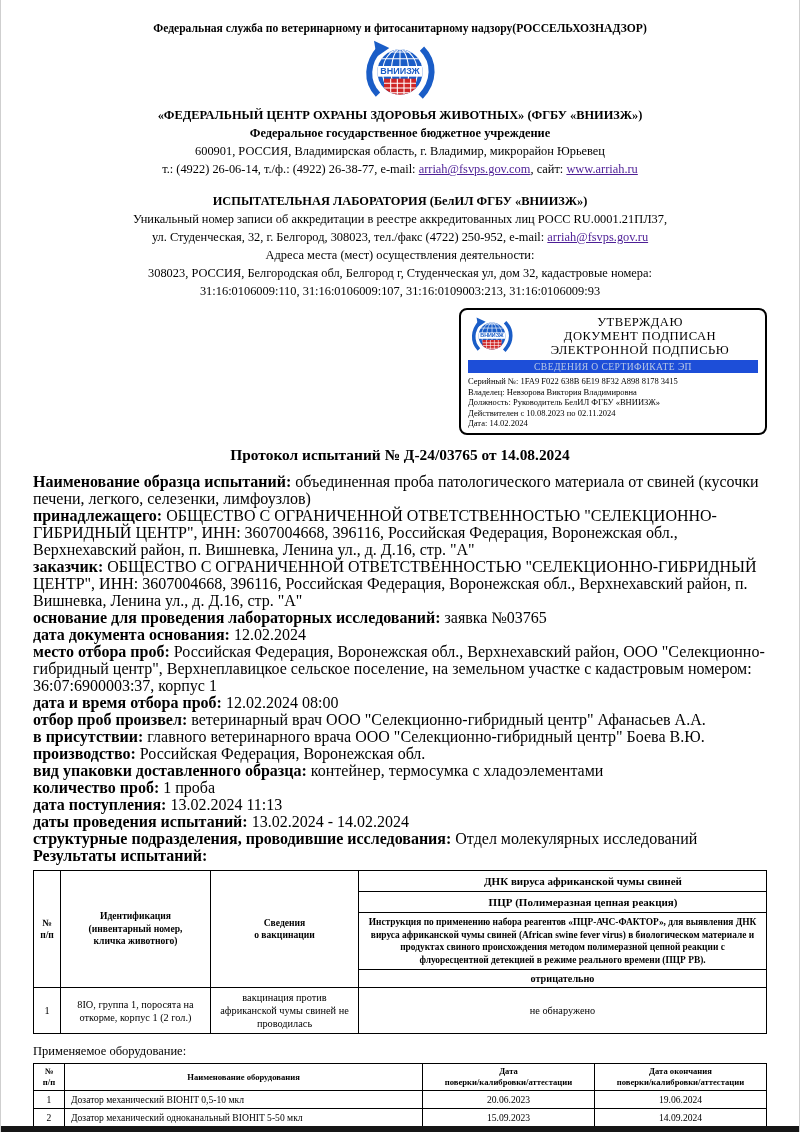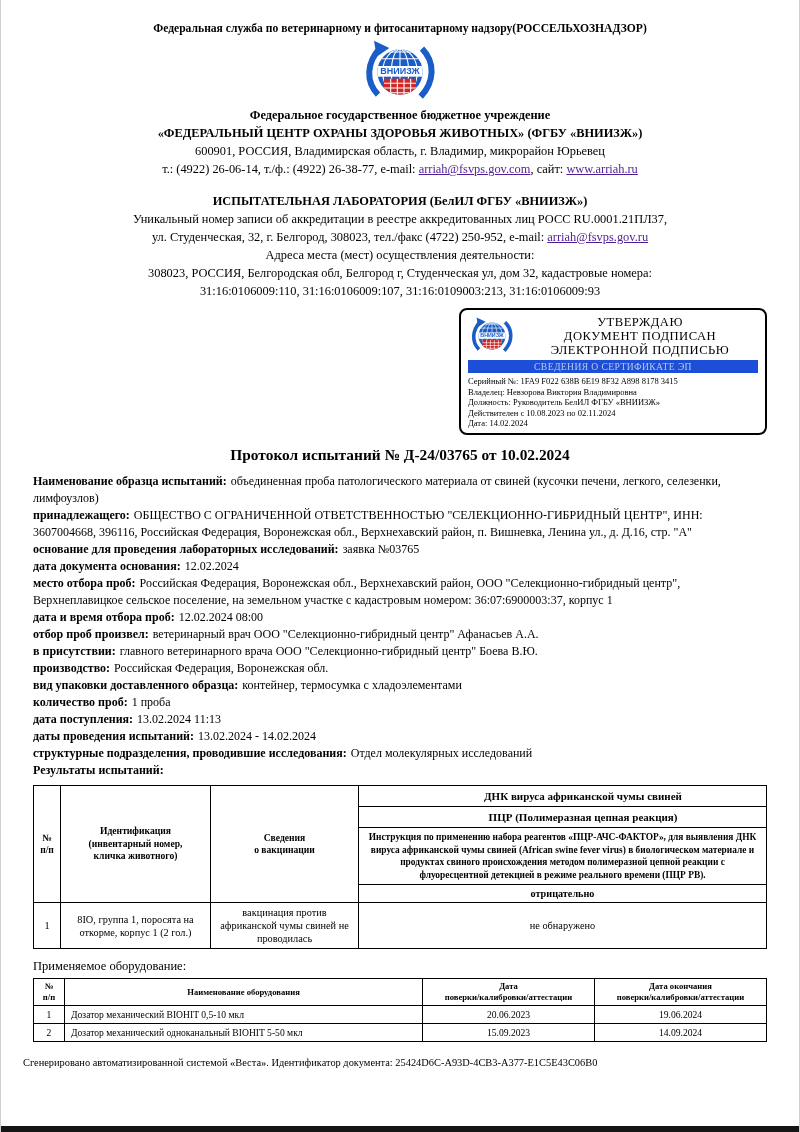--- a/index.html
+++ b/index.html
@@ -23,21 +23,21 @@
     padding:5px 7px 4px 7px; box-sizing:border-box; background:#fff;
   }
   .stamp-top{display:flex; align-items:center; gap:6px;}
   .stamp-approve{flex:1; text-align:center; font-size:12.6px; line-height:14px; letter-spacing:.5px;}
   .stamp-bar{background:#1d4ed8; color:#b9c9e6; font-size:9.6px; text-align:center; padding:1px 0; margin-top:3px; letter-spacing:.4px;}
   .stamp-details{margin-top:3px; font-size:8.5px; line-height:10.6px; text-align:left;}
   
   .doc-title{margin-top:11px; text-align:center; font-size:15.4px; font-weight:bold;}
   
   .fields{margin-top:9px;}
-  .field{margin:0; font-size:12px; line-height:17px;}
+  .field{margin:0; font-size:16px; line-height:17px;}
   .field .lbl{font-weight:bold; margin-right:4px;}
   
   table{border-collapse:collapse; width:100%; table-layout:fixed;}
   td{border:1px solid #000; vertical-align:middle; text-align:center; padding:1px 3px; box-sizing:border-box; overflow:hidden;}
   .results{margin-top:6px;}
   .results .hcell{font-size:9.6px; font-weight:bold; line-height:12.5px;}
   .results .r-h{height:21px; font-weight:bold; font-size:11px;padding-left:44px;}
   .results .r-instr{font-size:9.4px; font-weight:bold; line-height:12.6px; padding:3px 8px;}
   .results .r-neg{height:18px; font-weight:bold; font-size:10.2px;}
   .results .d-cell{font-size:10.3px; line-height:13px; height:46px;}
@@ -90,22 +90,22 @@
 
 <div class="page">
   <div class="content">
 
     <div class="agency">Федеральная служба по ветеринарному и фитосанитарному надзору(РОССЕЛЬХОЗНАДЗОР)</div>
 
     <svg class="logo-main" width="80" height="64">
         <use href="#globe-logo"></use>
       </svg>
 
+    <div class="hline b">«ФЕДЕРАЛЬНЫЙ ЦЕНТР ОХРАНЫ ЗДОРОВЬЯ ЖИВОТНЫХ» (ФГБУ «ВНИИЗЖ»)</div>
     <div class="hline b">Федеральное государственное бюджетное учреждение</div>
-    <div class="hline b">«ФЕДЕРАЛЬНЫЙ ЦЕНТР ОХРАНЫ ЗДОРОВЬЯ ЖИВОТНЫХ» (ФГБУ «ВНИИЗЖ»)</div>
     <div class="hline">600901, РОССИЯ, Владимирская область, г. Владимир, микрорайон Юрьевец</div>
     <div class="hline">
       <span>т.: (4922) 26-06-14, т./ф.: (4922) 26-38-77, e-mail: </span><a class="link">arriah@fsvps.gov.com</a><span>, сайт: </span><a class="link">www.arriah.ru</a>
     </div>
 
     <div class="hline b gap14">ИСПЫТАТЕЛЬНАЯ ЛАБОРАТОРИЯ (БелИЛ ФГБУ «ВНИИЗЖ»)</div>
     <div class="hline">Уникальный номер записи об аккредитации в реестре аккредитованных лиц РОСС RU.0001.21ПЛ37,</div>
     <div class="hline">
       <span>ул. Студенческая, 32, г. Белгород, 308023, тел./факс (4722) 250-952, e-mail: </span><a class="link">arriah@fsvps.gov.ru</a>
     </div>
@@ -129,25 +129,26 @@
         <div class="stamp-details">
           <div>Серийный №: 1FA9 F022 638B 6E19 8F32 A898 8178 3415</div>
           <div>Владелец: Невзорова Виктория Владимировна</div>
           <div>Должность: Руководитель БелИЛ ФГБУ «ВНИИЗЖ»</div>
           <div>Действителен с 10.08.2023 по 02.11.2024</div>
           <div>Дата: 14.02.2024</div>
         </div>
       </div>
     </div>
 
-    <div class="doc-title">Протокол испытаний № Д-24/03765 от 10.02.2024</div>
+    <div class="doc-title">Протокол испытаний № Д-24/03765 от 14.08.2024</div>
 
     <div class="fields">
       <p class="field"><span class="lbl">Наименование образца испытаний:</span><span>объединенная проба патологического материала от свиней (кусочки печени, легкого, селезенки, лимфоузлов)</span></p>
       <p class="field"><span class="lbl">принадлежащего:</span><span>ОБЩЕСТВО С ОГРАНИЧЕННОЙ ОТВЕТСТВЕННОСТЬЮ "СЕЛЕКЦИОННО-ГИБРИДНЫЙ ЦЕНТР", ИНН: 3607004668, 396116, Российская Федерация, Воронежская обл., Верхнехавский район, п. Вишневка, Ленина ул., д. Д.16, стр. "А"</span></p>
+      <p class="field"><span class="lbl">заказчик:</span><span>ОБЩЕСТВО С ОГРАНИЧЕННОЙ ОТВЕТСТВЕННОСТЬЮ "СЕЛЕКЦИОННО-ГИБРИДНЫЙ ЦЕНТР", ИНН: 3607004668, 396116, Российская Федерация, Воронежская обл., Верхнехавский район, п. Вишневка, Ленина ул., д. Д.16, стр. "А"</span></p>
       <p class="field"><span class="lbl">основание для проведения лабораторных исследований:</span><span>заявка №03765</span></p>
       <p class="field"><span class="lbl">дата документа основания:</span><span>12.02.2024</span></p>
       <p class="field"><span class="lbl">место отбора проб:</span><span>Российская Федерация, Воронежская обл., Верхнехавский район, ООО "Селекционно-гибридный центр", Верхнеплавицкое сельское поселение, на земельном участке с кадастровым номером: 36:07:6900003:37, корпус 1</span></p>
       <p class="field"><span class="lbl">дата и время отбора проб:</span><span>12.02.2024 08:00</span></p>
       <p class="field"><span class="lbl">отбор проб произвел:</span><span>ветеринарный врач ООО "Селекционно-гибридный центр" Афанасьев А.А.</span></p>
       <p class="field"><span class="lbl">в присутствии:</span><span>главного ветеринарного врача ООО "Селекционно-гибридный центр" Боева В.Ю.</span></p>
       <p class="field"><span class="lbl">производство:</span><span>Российская Федерация, Воронежская обл.</span></p>
       <p class="field"><span class="lbl">вид упаковки доставленного образца:</span><span>контейнер, термосумка с хладоэлементами</span></p>
       <p class="field"><span class="lbl">количество проб:</span><span>1 проба</span></p>
       <p class="field"><span class="lbl">дата поступления:</span><span>13.02.2024 11:13</span></p>

